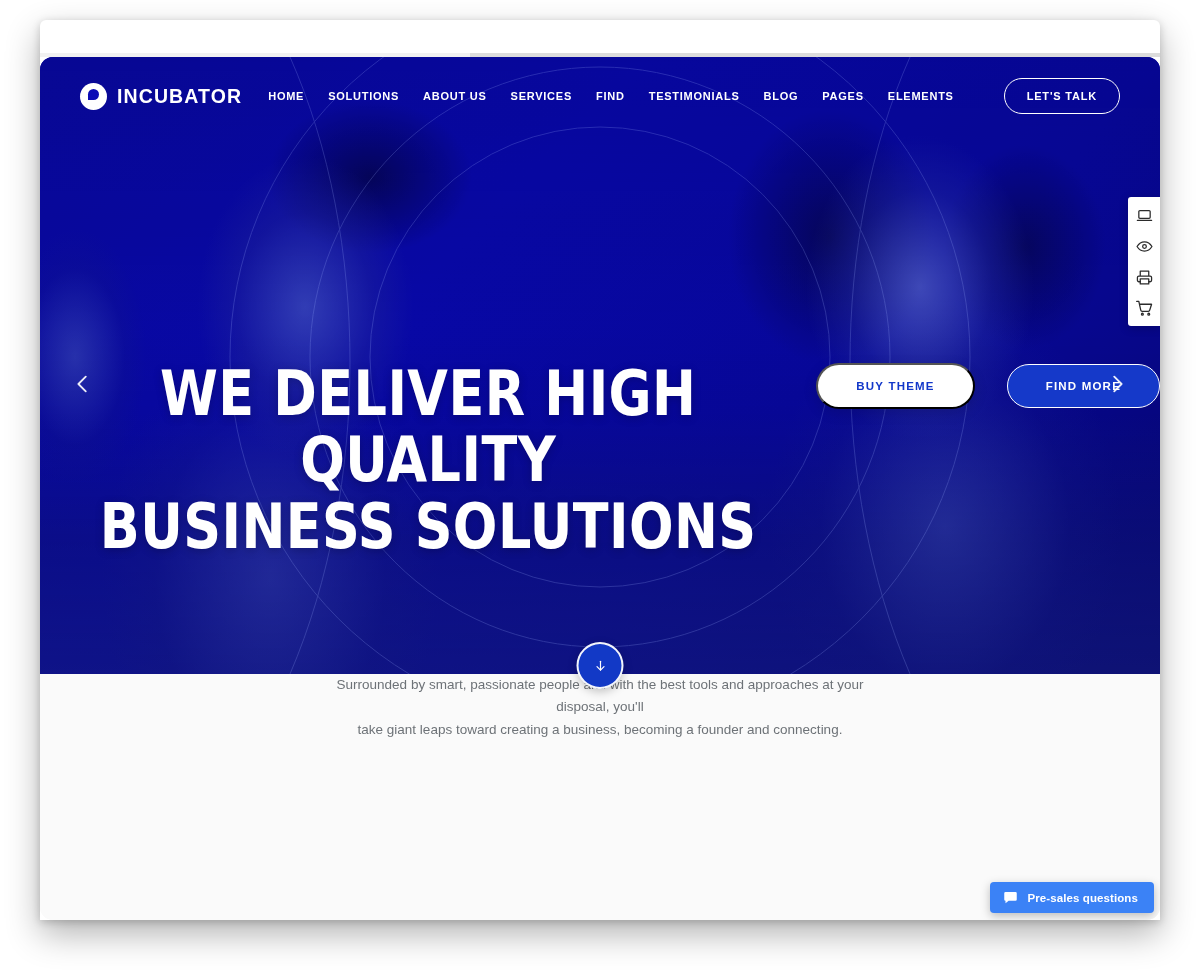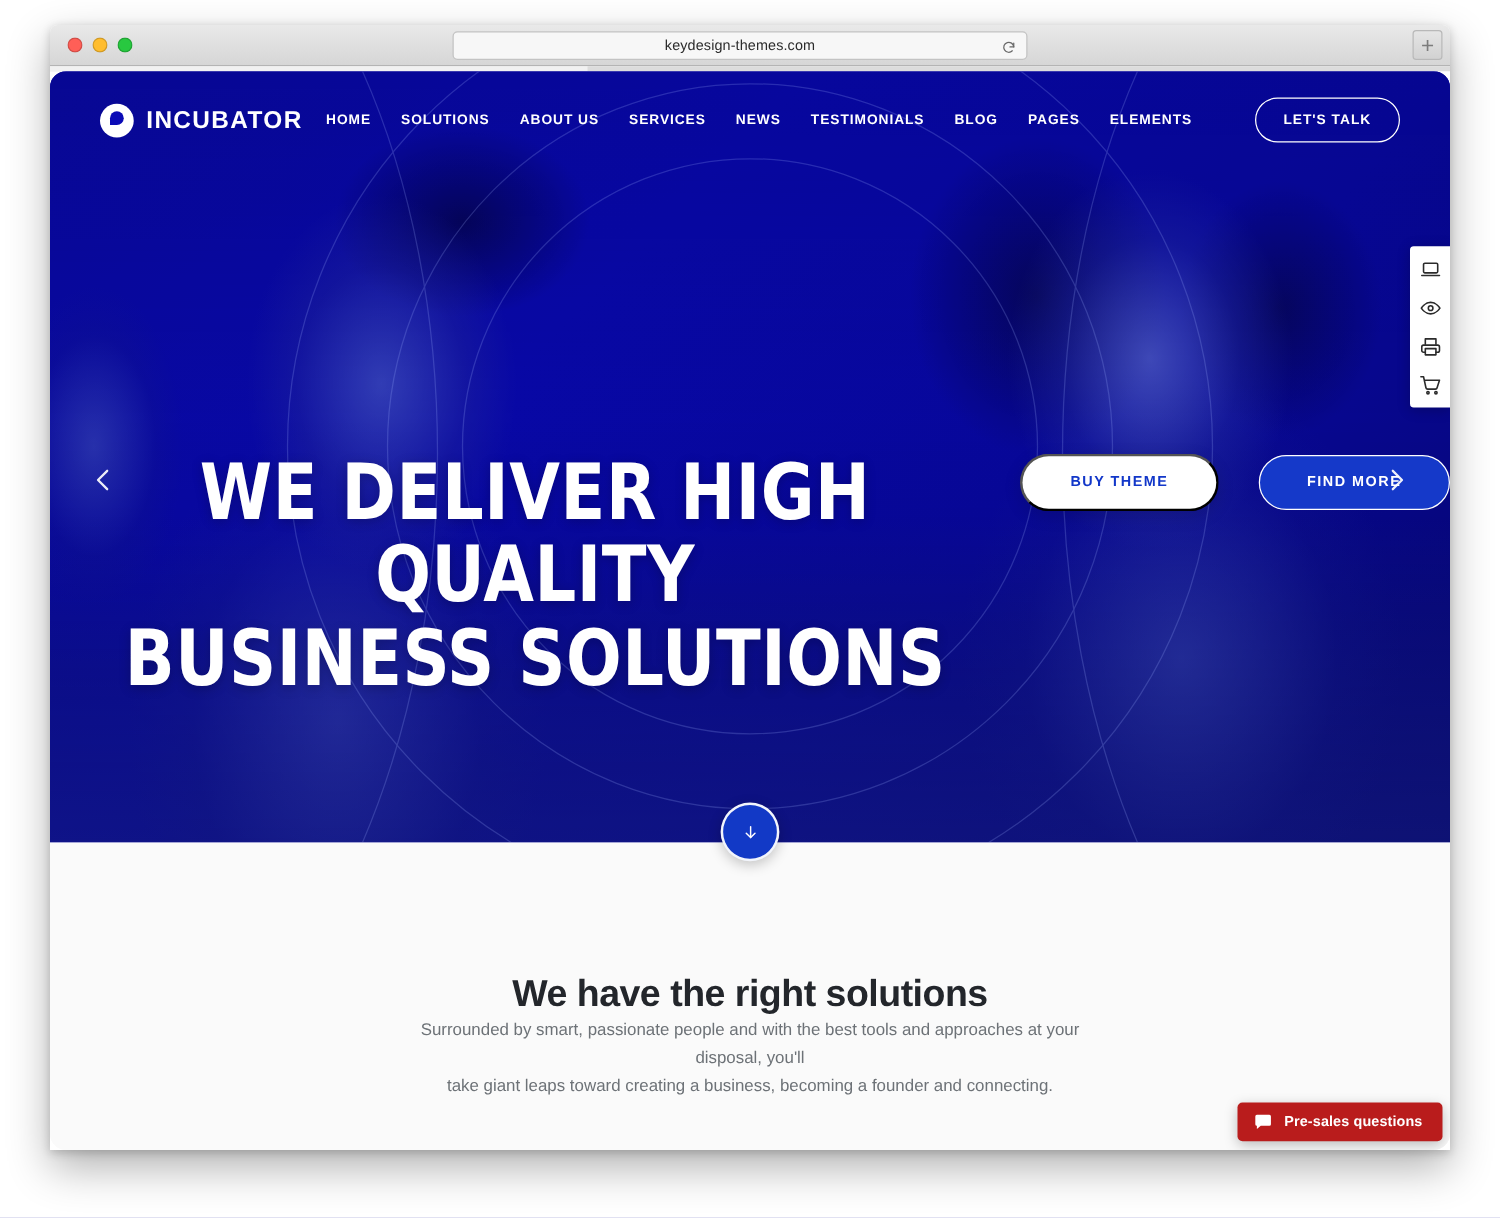--- a/index.html
+++ b/index.html
@@ -216,55 +216,36 @@
     font-size:30px; font-weight:800; color:#23262b; letter-spacing:-.4px;
   }
   .section-sub{
     text-align:center;
     font-size:13.5px; line-height:1.65; color:#6d7277; max-width:580px;
   }
 
   
   .chat-widget{
     position:absolute; right:6px; bottom:7px;
-    background:#b91c1c; border-radius:4px;
+    background:#3b82f6; border-radius:4px;
     display:flex; align-items:center; gap:9px;
     padding:8px 16px 8px 13px;
     box-shadow:0 3px 10px rgba(0,0,0,.25);
     z-index:40;
   }
   .chat-widget .bubble{ width:15px; height:15px; color:#fff; }
   .chat-widget .chat-label{
     color:#fff; font-size:11.5px; font-weight:700; letter-spacing:.1px;
   }
 </style>
 </head>
 <body>
 
 <div class="browser-window">
 
-  <div class="titlebar">
-    <div class="traffic">
-      <span class="dot red"></span>
-      <span class="dot yellow"></span>
-      <span class="dot green"></span>
-    </div>
-
-    <div class="urlbar">
-      <span class="url-text">keydesign-themes.com</span>
-      <span class="reload">
-        <svg viewBox="0 0 24 24" fill="none" stroke="currentColor" stroke-width="2" stroke-linecap="round">
-          <path d="M20 11a8 8 0 1 0-2.3 6.3"></path>
-            <path d="M20 5v6h-6"></path>
-        </svg>
-      </span>
-    </div>
-
-    <div class="newtab">+</div>
-  </div>
   <div class="tabstrip">
     <div class="active-tab"></div>
   </div>
 
   <div class="viewport">
 
     <div class="hero">
       <div class="hero-photo"></div>
       <div class="hero-overlay"></div>
 
@@ -279,21 +260,21 @@
       <div class="navbar">
         <div class="brand">
           <span class="brand-mark"></span>
           <span class="brand-name">INCUBATOR</span>
         </div>
         <nav class="navlinks">
           <a class="navlink">HOME</a>
           <a class="navlink">SOLUTIONS</a>
           <a class="navlink">ABOUT US</a>
           <a class="navlink">SERVICES</a>
-          <a class="navlink">NEWS</a>
+          <a class="navlink">FIND</a>
           <a class="navlink">TESTIMONIALS</a>
           <a class="navlink">BLOG</a>
           <a class="navlink">PAGES</a>
           <a class="navlink">ELEMENTS</a>
           <button class="lets-talk">LET'S TALK</button>
         </nav>
       </div>
 
       <div class="hero-content">
         <h1 class="hero-title">
@@ -348,21 +329,20 @@
       <div class="tool">
         <svg viewBox="0 0 24 24" fill="none" stroke="currentColor" stroke-width="1.8" stroke-linecap="round" stroke-linejoin="round">
           <circle cx="9" cy="20" r="1.3"></circle>
             <circle cx="18" cy="20" r="1.3"></circle>
           <path d="M1 2h3l2.7 12.4a2 2 0 0 0 2 1.6h8.6a2 2 0 0 0 2-1.6L22 6H6"></path>
         </svg>
       </div>
     </div>
 
     <div class="section">
-      <h2 class="section-title">We have the right solutions</h2>
       <p class="section-sub">
         <span>Surrounded by smart, passionate people and with the best tools and approaches at your disposal, you'll</span><br>
         <span>take giant leaps toward creating a business, becoming a founder and connecting.</span>
       </p>
     </div>
 
     <div class="chat-widget">
       <span class="bubble">
         <svg viewBox="0 0 24 24" fill="currentColor">
           <path d="M4 3h16a2 2 0 0 1 2 2v10a2 2 0 0 1-2 2H9l-5 4v-4H4a2 2 0 0 1-2-2V5a2 2 0 0 1 2-2z"></path>

